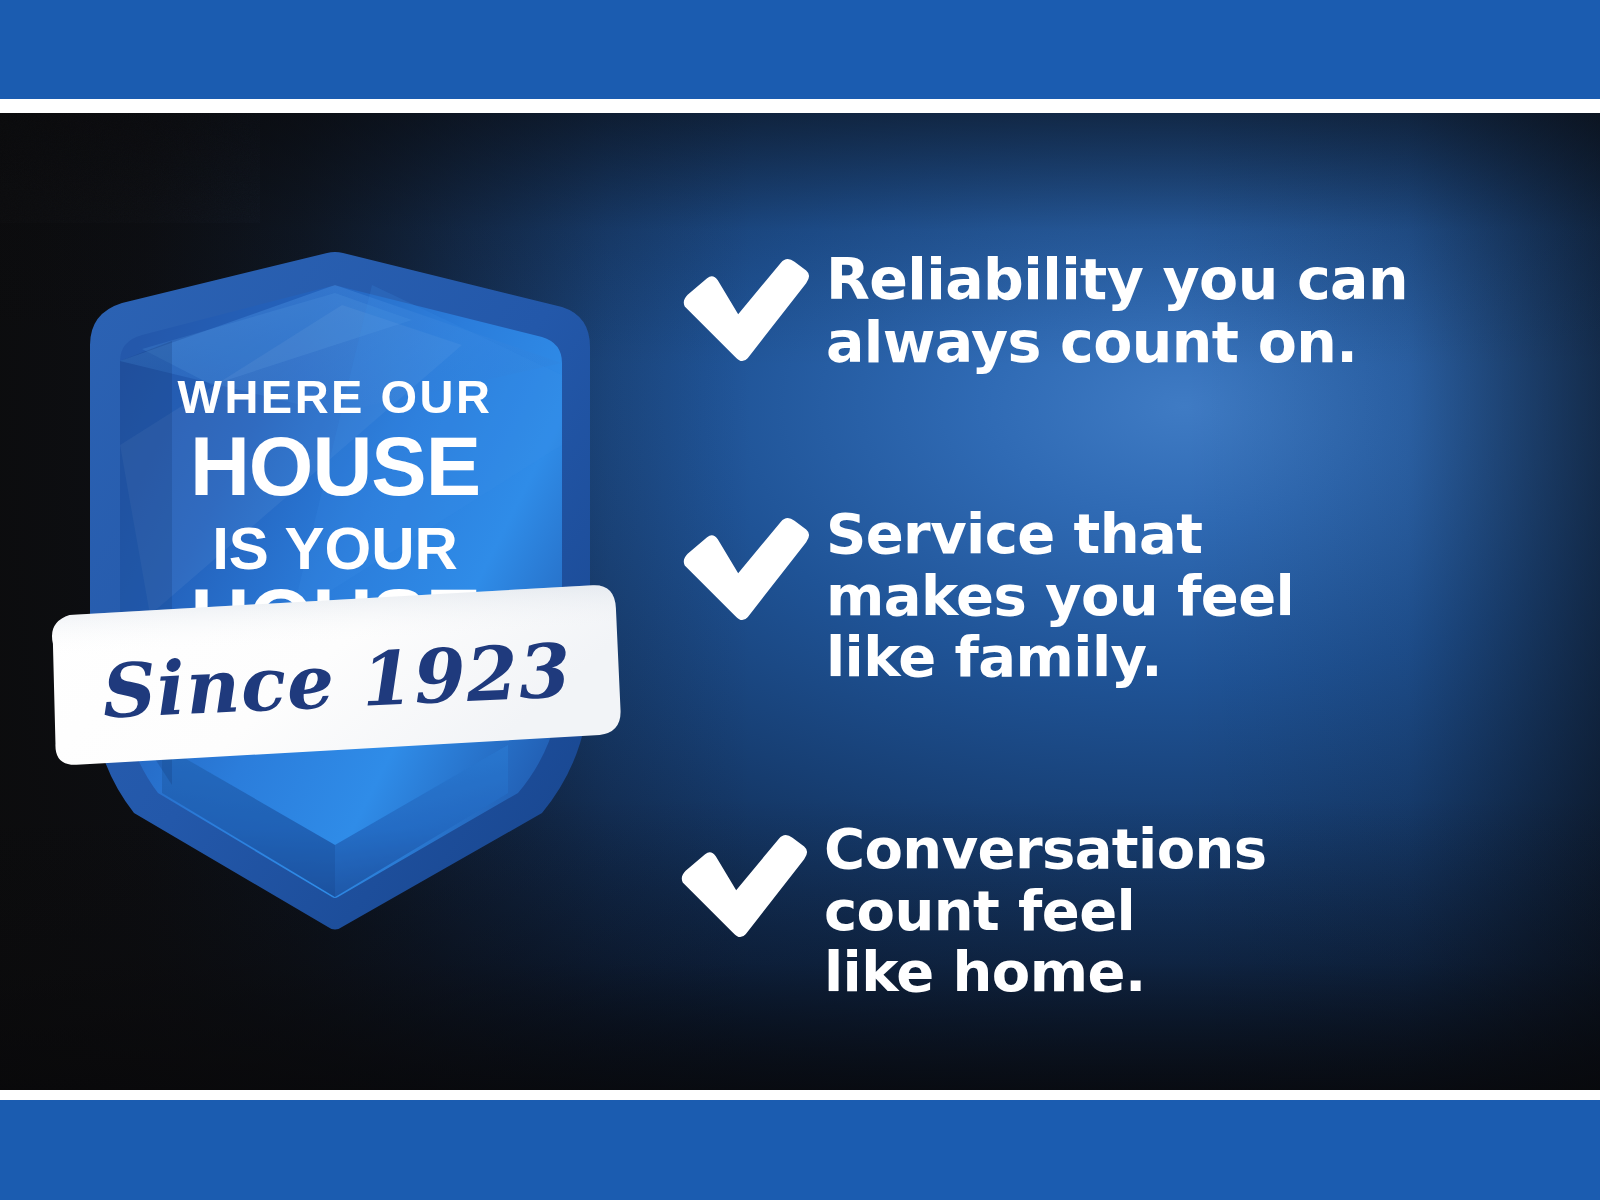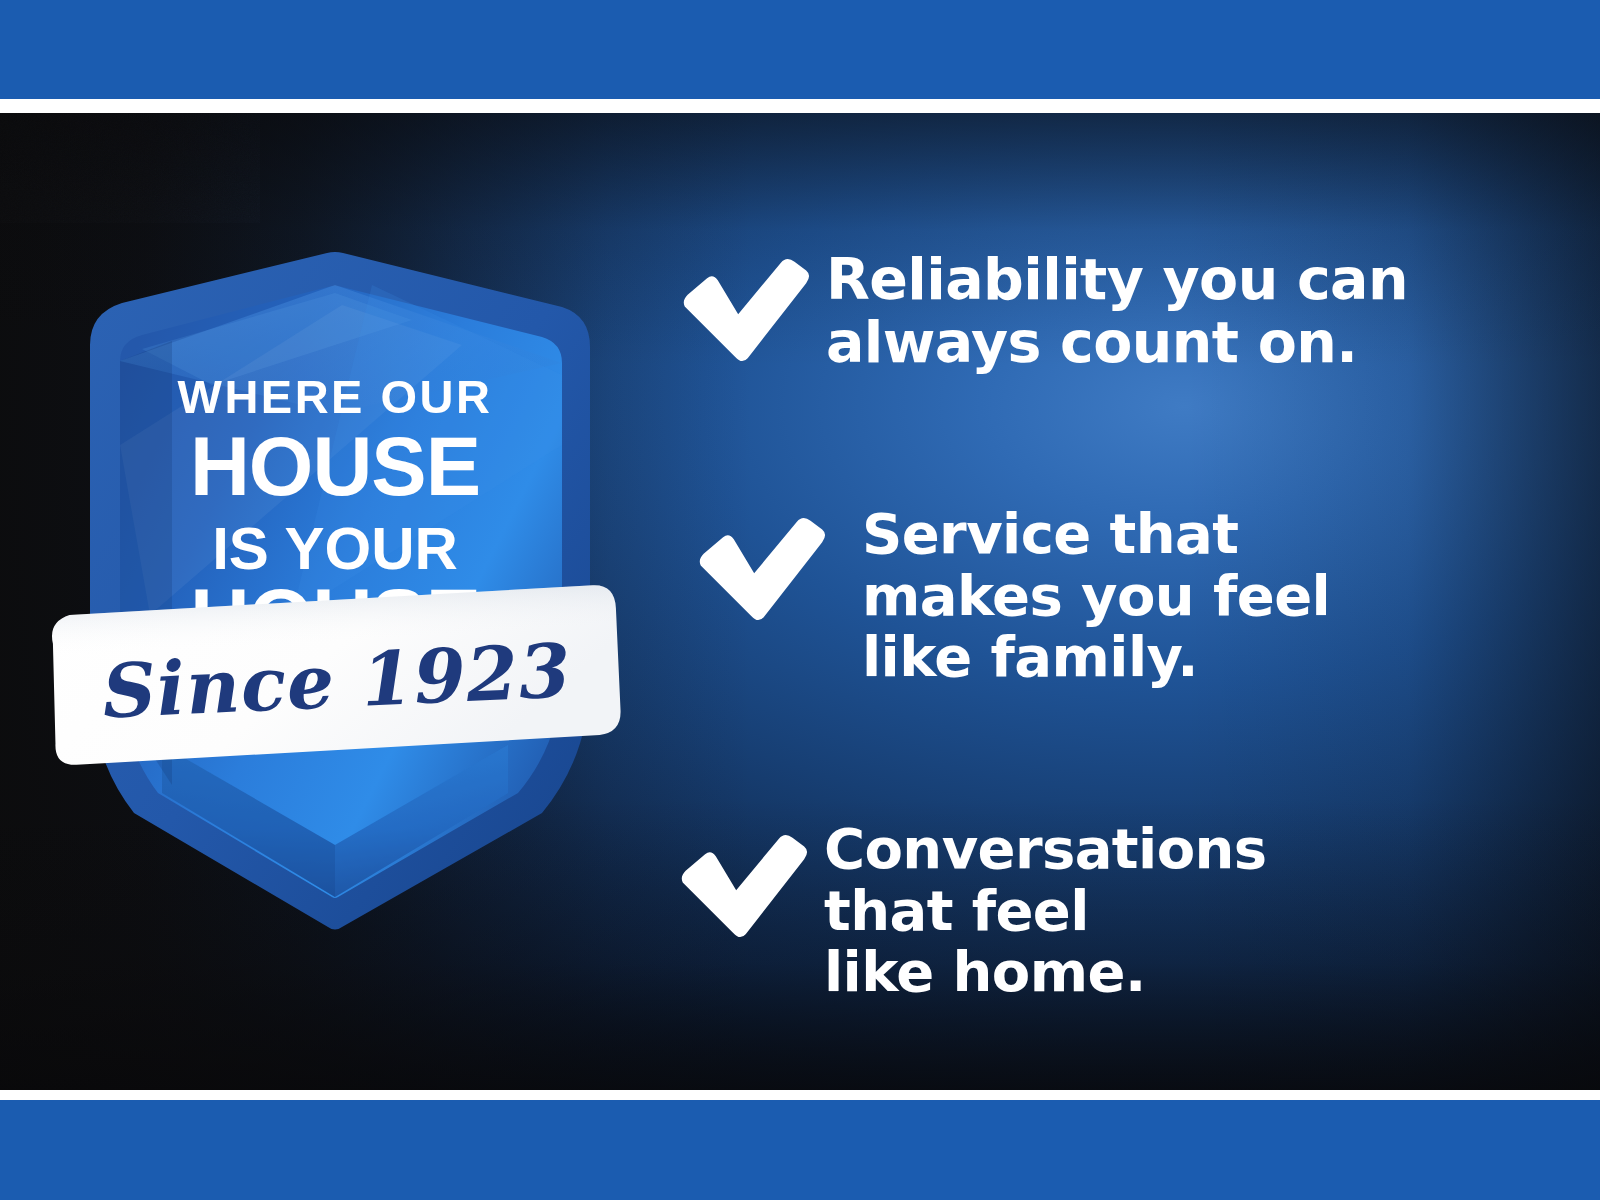--- a/index.html
+++ b/index.html
@@ -98,21 +98,21 @@
     color:#ffffff;
     font-family:"DejaVu Sans","Liberation Sans",sans-serif;
     font-weight:bold;
     font-size:57px;
     line-height:1.10;
     letter-spacing:-0.6px;
     white-space:pre-line;
   }
   #b1{ top:105px; left:8px; }
   #b1 .tick{ padding-top:6px; }
-  #b2{ top:360px; left:24px;gap:20px; }
+  #b2{ top:360px; left:8px; }
   #b2 .tick{ padding-top:10px; }
   #b2 .copy{ font-size:56px; }
   #b3{ top:675px; left:6px; }
   #b3 .tick{ padding-top:12px; }
   #b3 .copy{ font-size:56px; }
 </style>
 </head>
 <body>
 
 <div class="canvas">
@@ -275,18 +275,18 @@
 like family.</span>
     </div>
 
     <div class="benefit" id="b3">
       <span class="tick">
         <svg viewBox="0 0 140 112" xmlns="http://www.w3.org/2000/svg" aria-hidden="true">
           <path d="M9 54 Q6 48 12 42 L32 25 Q38 20 43 27 L64 62 L108 9 Q114 2 122 8 L134 17 Q140 22 134 30 L74 107 Q68 114 61 106 Z" fill="#ffffff"></path>
         </svg>
       </span>
       <span class="copy">Conversations
-that feel
+count feel
 like home.</span>
     </div>
 
   </div>
 </div>
 
 </body></html>

